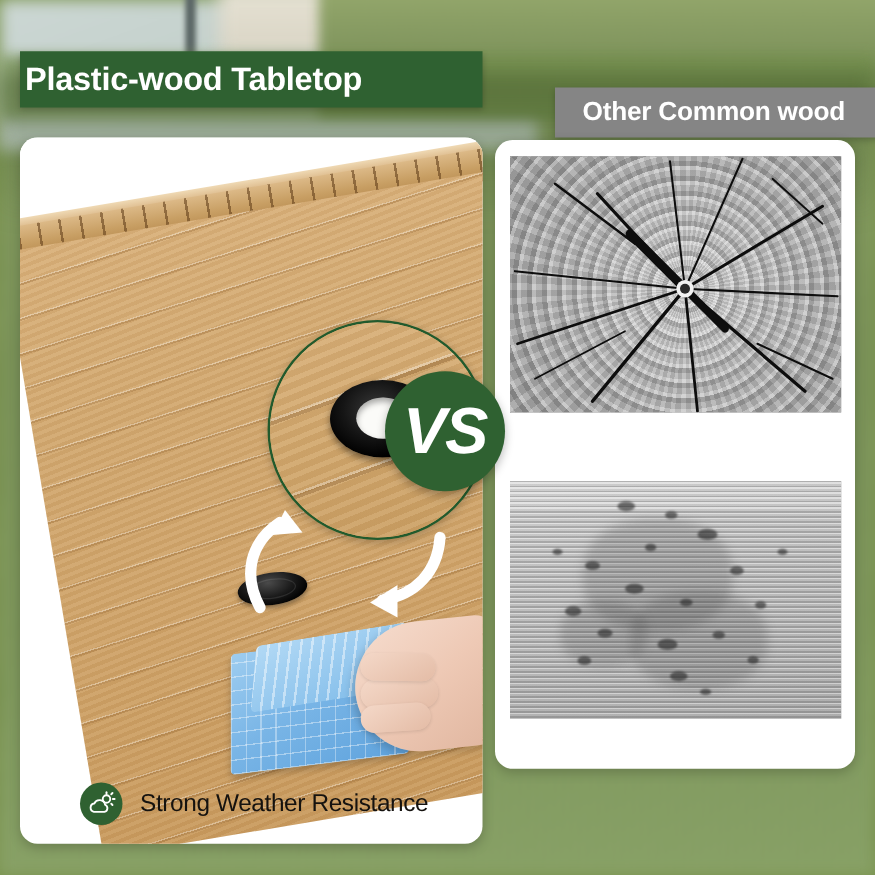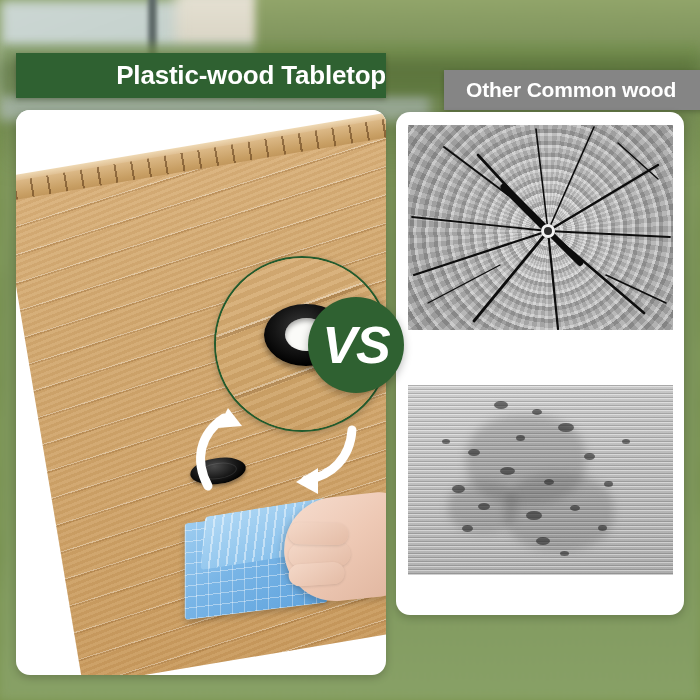--- a/index.html
+++ b/index.html
@@ -53,22 +53,22 @@
     filter:blur(5px);opacity:.85;
   }
 
   
   .banner{
     position:absolute;display:flex;align-items:center;
     color:#fff;font-weight:bold;letter-spacing:-.2px;
     box-shadow:0 2px 5px rgba(0,0,0,.22);
   }
   .banner-left{
-    left:16px;top:53px;width:370px;height:45px;
-    background:#2f6131;font-size:26px;padding-left:20px;box-sizing:border-box;justify-content:flex-end;
+    left:16px;top:41px;width:370px;height:45px;
+    background:#2f6131;font-size:26px;padding-left:4px;box-sizing:border-box;
   }
   .banner-right{
     left:396px;top:70px;width:288px;height:40px;
     background:#858585;font-size:21px;padding-left:22px;box-sizing:border-box;margin-left:48px;
   }
 
   
   .card{
     position:absolute;background:#fff;border-radius:14px;overflow:hidden;
     box-shadow:0 3px 9px rgba(0,0,0,.20);
@@ -277,20 +277,37 @@
     <div class="finger" style="left:4px;top:44px;width:62px;height:24px;transform:rotate(4deg);"></div>
     <div class="finger" style="left:2px;top:64px;width:56px;height:22px;transform:rotate(2deg);"></div>
     <div class="finger" style="left:6px;top:24px;width:60px;height:22px;transform:rotate(7deg);"></div>
   </div>
 
   <div class="mag">
     <div class="mag-wood"></div>
     <div class="grommet-big"></div>
   </div>
 
+  <div class="features">
+
+    <div class="frow">
+      <div class="fic">
+        <svg width="24" height="24" viewBox="0 0 24 24" fill="none" stroke="#fff" stroke-width="1.5" stroke-linecap="round">
+          <circle cx="16.2" cy="8.2" r="3"></circle>
+          <line x1="16.2" y1="2.8" x2="16.2" y2="4.2"></line>
+          <line x1="21.3" y1="8.2" x2="22.7" y2="8.2"></line>
+          <line x1="20" y1="4.4" x2="21" y2="3.4"></line>
+          <line x1="20" y1="12" x2="21" y2="13"></line>
+          <path d="M6.2,18.5 a3.4,3.4 0 0 1 .2,-6.7 a4.6,4.6 0 0 1 8.7,1 a3,3 0 0 1 -.6,5.7 Z"></path>
+        </svg>
+      </div>
+      <span class="flabel">Strong Weather Resistance</span>
+    </div>
+
+  </div>
 </div>
 
 <div class="card card-right">
 
   <div class="photo photo-top">
     <div class="rings"></div>
     <svg width="265" height="205" viewBox="0 0 265 205" style="position:absolute;inset:0;">
       <g stroke="#0d0d0d" fill="none" stroke-linecap="round">
         <path d="M140,106 L250,40" stroke-width="2.4"></path>
         <path d="M140,106 L262,112" stroke-width="1.8"></path>

